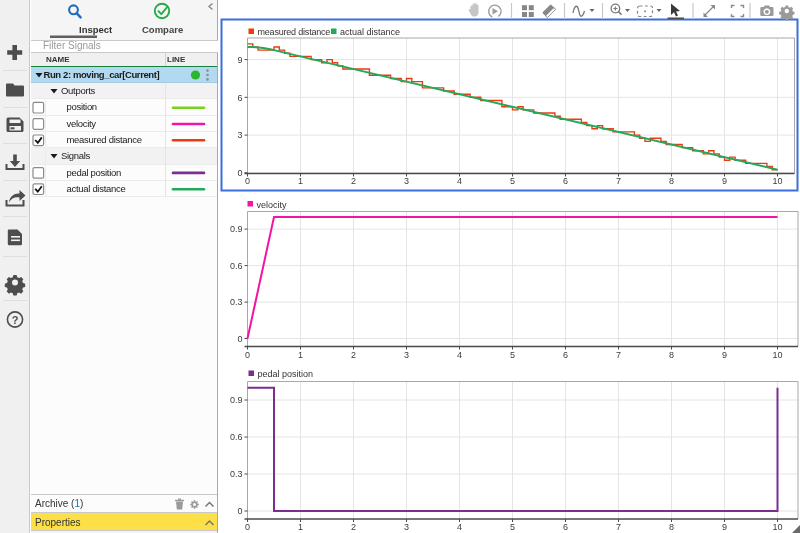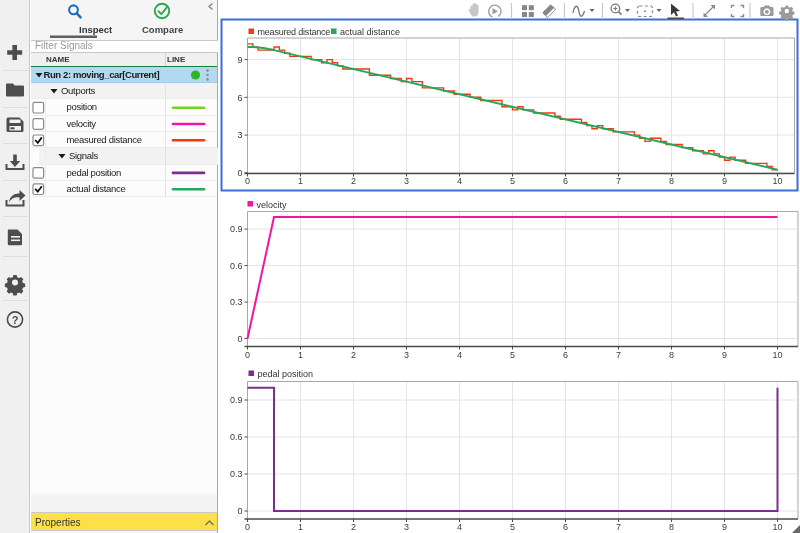--- a/index.html
+++ b/index.html
@@ -7,21 +7,21 @@
        font-family:"Liberation Sans",sans-serif;background:#ffffff;}
   #leftbar{position:absolute;left:0;top:0;width:30px;height:533px;
            background:#f0f0f0;border-right:1px solid #c8c8c8;box-sizing:border-box;}
   .lsep{position:absolute;left:3px;width:24px;height:1px;background:#dedede;}
   #panel{position:absolute;left:31px;top:0;width:187px;height:533px;
          background:#f4f4f4;border-right:1px solid #a8a8a8;box-sizing:border-box;}
   #tabs{position:absolute;left:0;top:0;width:186px;height:40px;background:#f5f5f5;}
   .tablbl{position:absolute;top:24px;font-size:9.5px;color:#333;}
   #filter{position:absolute;left:0px;top:40px;width:186px;height:10.5px;
           background:#ffffff;border-top:1px solid #c9c9c9;border-bottom:1px solid #c9c9c9;
-          font-size:10px;color:#9a9a9a;padding-left:4px;line-height:10.5px;}
+          font-size:10px;color:#9a9a9a;padding-left:12px;line-height:10.5px;}
   #thead{position:absolute;left:0;top:52.5px;width:186px;height:13.3px;background:#f0f0f0;
          border-bottom:1px solid #15803d;font-size:8px;font-weight:bold;color:#333;}
   #rows{position:absolute;left:0;top:66.8px;width:186px;height:130.4px;background:#fcfcfc;}
   .row{position:absolute;left:0;width:186px;height:16.3px;border-bottom:1px solid #ececec;
        box-sizing:border-box;font-size:9.5px;color:#1a1a1a;letter-spacing:-0.3px;}
   .rowtxt{position:absolute;top:2px;white-space:nowrap;}
   #belowrows{position:absolute;left:0;top:197.2px;width:186px;height:297px;background:#fcfcfc;}
   #archbar{position:absolute;left:0;top:494px;width:186px;height:18px;background:#fcfcfc;
            border-top:1px solid #c9c9c9;font-size:10px;color:#333;}
   #propbar{position:absolute;left:0;top:512px;width:186px;height:19px;background:#fde047;
@@ -106,21 +106,21 @@
           <path d="M19.5,6 l7,0 -3.5,4.5 z" fill="#1a1a1a"></path>
         </svg>
       <span class="rowtxt" style="left:30px;">Outports</span>
     </div>
     <div class="row sig" style="top:48.9px;">
         <span class="rowtxt" style="left:35.5px;">velocity</span>
       </div>
     <div class="row sig" style="top:65.2px;">
         <span class="rowtxt" style="left:35.5px;">measured distance</span>
       </div>
-    <div class="row grp" style="top:81.5px;background:#f2f2f2;margin-left:8px;">
+    <div class="row grp" style="top:81.5px;background:#f2f2f2;">
       <svg width="30" height="16" style="position:absolute;left:0;top:0">
           <path d="M19.5,6 l7,0 -3.5,4.5 z" fill="#1a1a1a"></path>
         </svg>
       <span class="rowtxt" style="left:30px;">Signals</span>
     </div>
     <div class="row sig" style="top:97.8px;">
         <span class="rowtxt" style="left:35.5px;">pedal position</span>
       </div>
     <div class="row sig" style="top:114.1px;">
         <span class="rowtxt" style="left:35.5px;">actual distance</span>
@@ -142,20 +142,41 @@
       <g stroke-width="2.6" stroke-linecap="round">
         <line x1="142" y1="40.7" x2="173" y2="40.7" stroke="#77d21b"></line>
         <line x1="142" y1="57" x2="173" y2="57" stroke="#f215a2"></line>
         <line x1="142" y1="73.3" x2="173" y2="73.3" stroke="#f03911"></line>
         <line x1="142" y1="105.9" x2="173" y2="105.9" stroke="#7b2e8e"></line>
         <line x1="142" y1="122.2" x2="173" y2="122.2" stroke="#23a85c"></line>
       </g>
     </svg>
   </div>
   <div id="belowrows"></div>
+  <div id="archbar">
+    <span style="position:absolute;left:4px;top:3px;">Archive (<span style="color:#0b78c2">1</span>)</span>
+    <svg width="186" height="18" style="position:absolute;left:0;top:0">
+      <g stroke="#9a9a9a" fill="#9a9a9a">
+        <path d="M145,6.5 h7 l-0.8,8 h-5.4 z" stroke="none"></path>
+        <rect x="144" y="4.8" width="9" height="1.4" stroke="none"></rect>
+        <rect x="147" y="3.5" width="3" height="1.4" stroke="none"></rect>
+      </g>
+      <g transform="translate(163.5,9.5)" fill="#9a9a9a">
+        <circle r="3.1"></circle>
+        <g stroke="#9a9a9a" stroke-width="1.5">
+          <line x1="0" y1="-4.3" x2="0" y2="4.3"></line>
+          <line x1="-4.3" y1="0" x2="4.3" y2="0"></line>
+          <line x1="-3" y1="-3" x2="3" y2="3"></line>
+          <line x1="-3" y1="3" x2="3" y2="-3"></line>
+        </g>
+        <circle r="1.5" fill="#fcfcfc"></circle>
+      </g>
+      <path d="M174.5,11.5 l4,-4 4,4" fill="none" stroke="#777" stroke-width="1.5"></path>
+    </svg>
+  </div>
   <div id="propbar">
     <span style="position:absolute;left:4px;top:4px;">Properties</span>
     <svg width="186" height="19" style="position:absolute;left:0;top:0">
       <path d="M174.5,12 l4,-4 4,4" fill="none" stroke="#777" stroke-width="1.5"></path>
     </svg>
   </div>
 </div>
 
 <div id="main">
   <svg width="582" height="533" viewBox="218 0 582 533" style="position:absolute;left:0;top:0">

